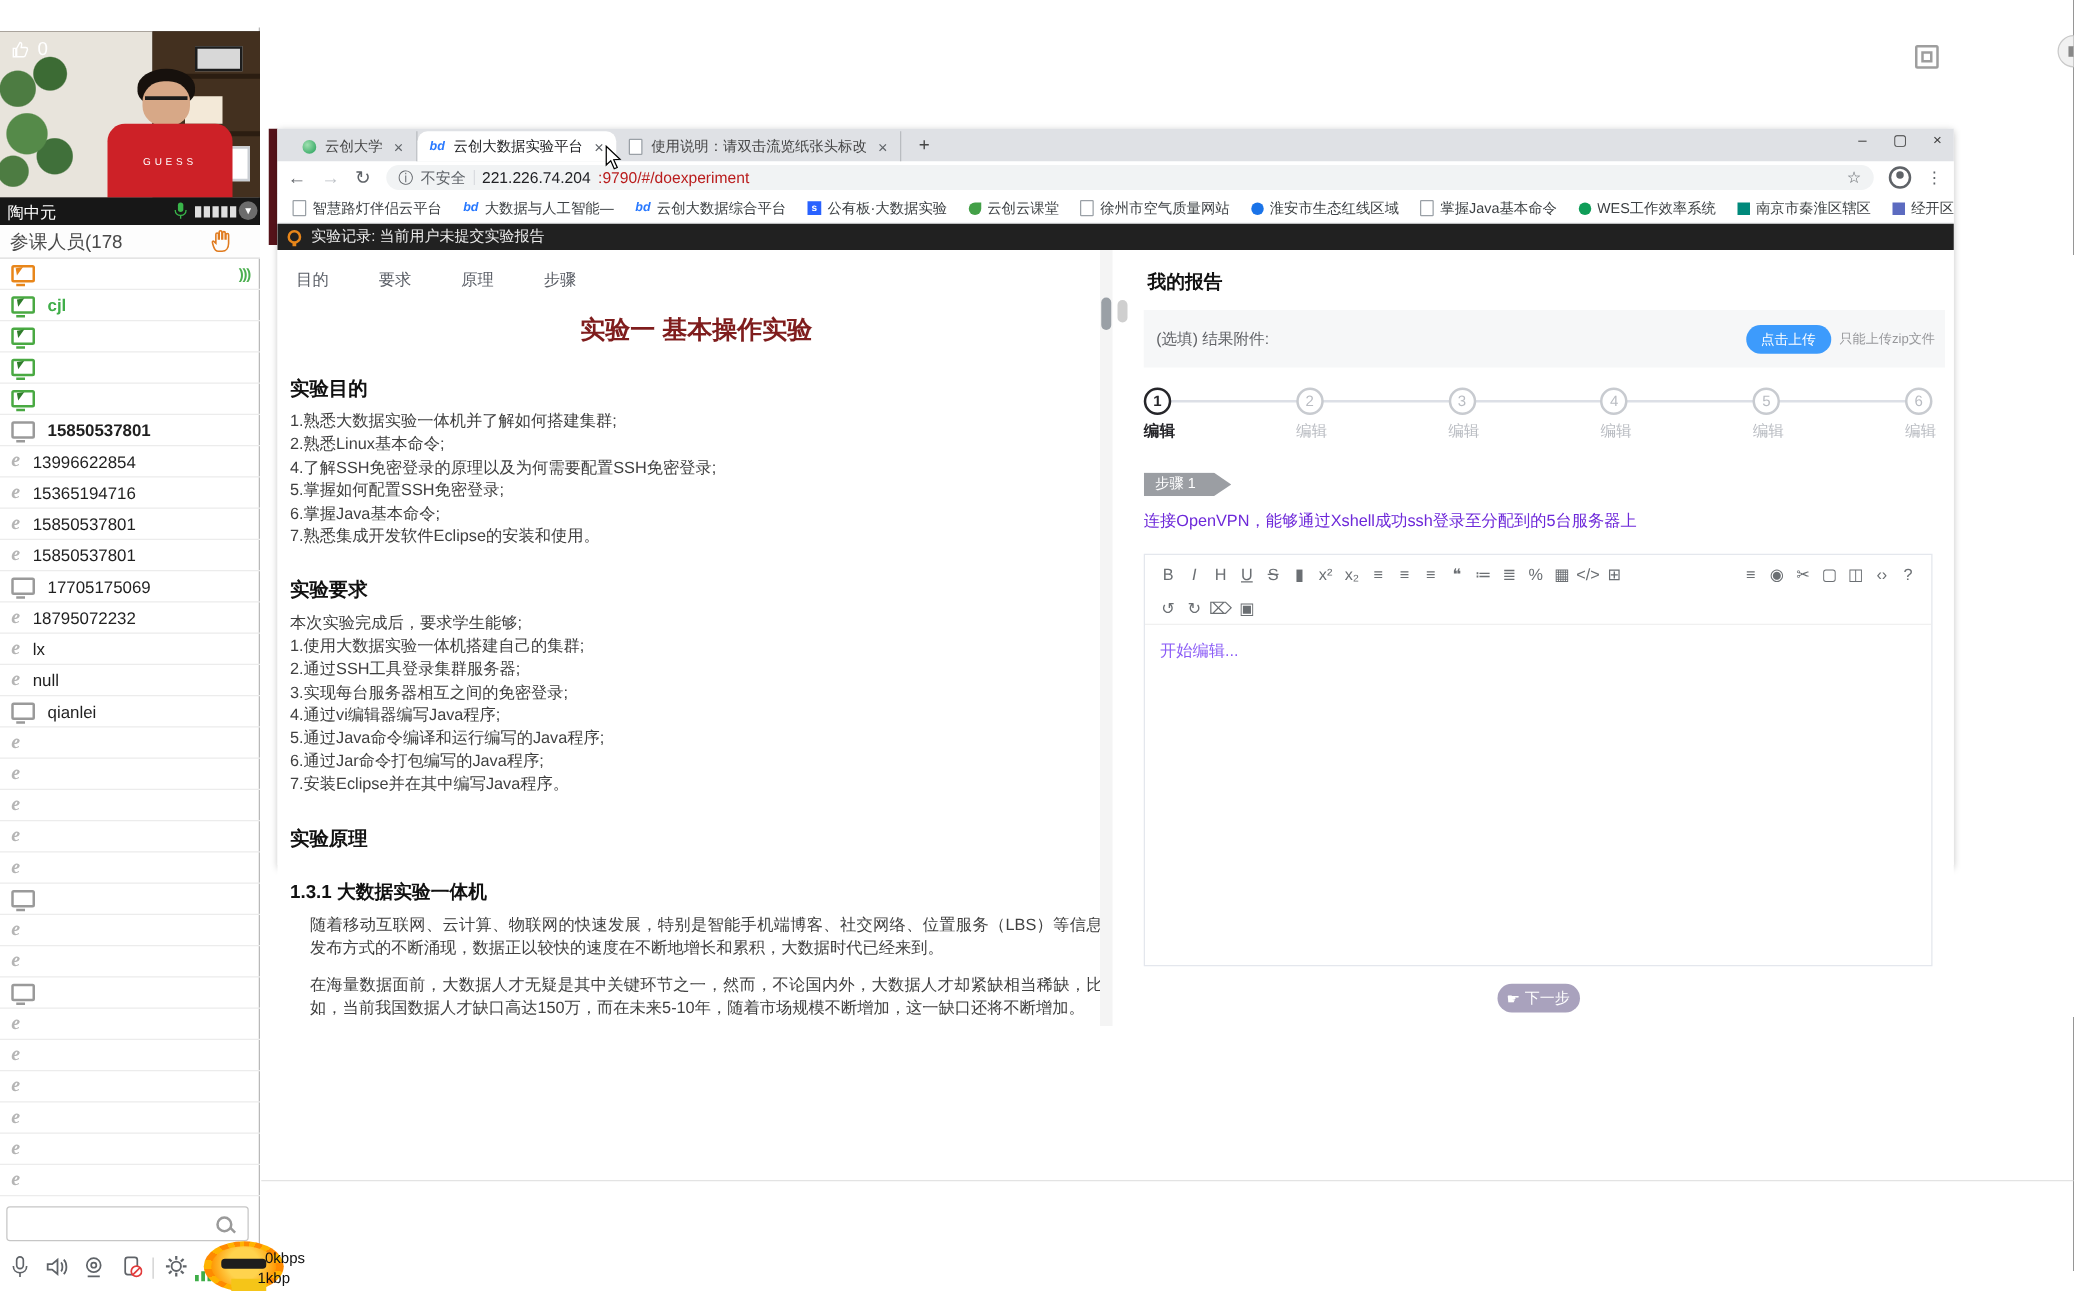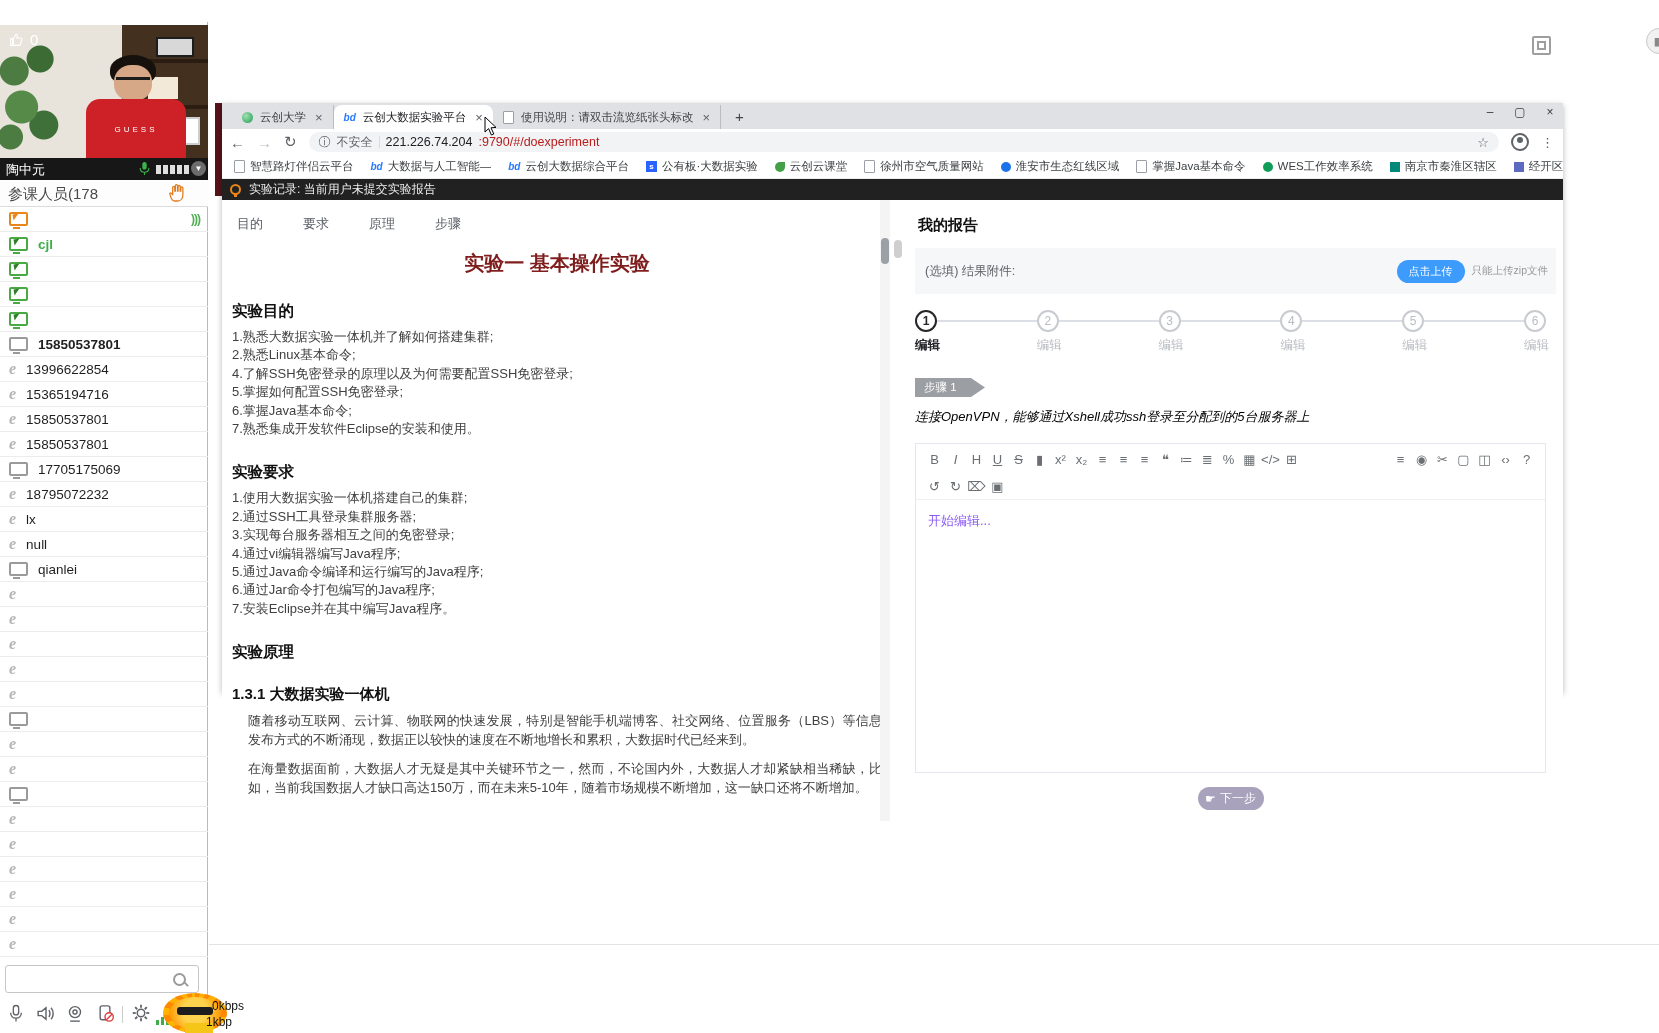--- a/index.html
+++ b/index.html
@@ -162,21 +162,21 @@
   .steps{position:relative;display:flex;justify-content:space-between;}
   .step{position:relative;width:22px;text-align:center;}
   .step .circ{width:18px;height:18px;border-radius:50%;border:2px solid #c8cbd0;background:#fff;color:#b9bcc2;
               font-size:12px;line-height:18px;text-align:center;position:relative;z-index:2;}
   .step .slabel{margin-top:5px;font-size:12.5px;color:#b9bcc2;white-space:nowrap;}
   .step.active .circ{border-color:#26262a;color:#26262a;font-weight:bold;}
   .step.active .slabel{color:#26262a;font-weight:bold;}
   .step-badge{margin:24px 0 0 17px;width:70px;height:19px;background:#9b9ea3;color:#fff;font-size:11.5px;
               line-height:19px;padding-left:9px;box-sizing:border-box;
               clip-path:polygon(0 0,80% 0,100% 50%,80% 100%,0 100%);}
-  .step-desc{margin:11px 0 0 17px;font-size:13px;color:#000000;font-style:italic;}
+  .step-desc{margin:11px 0 0 17px;font-size:13px;color:#6d28d9;}
   .editor{margin:17px 17px 0 17px;height:330px;border:1px solid #e4e7ed;box-sizing:border-box;}
   .tb-row{display:flex;align-items:center;padding:0 8px;}
   .tb-row.r1{height:28px;margin-top:2px;}
   .tb-row.r2{height:25px;border-bottom:1px solid #f0f0f0;}
   .tbtn{width:21px;text-align:center;font-size:13px;color:#6b6f73;flex:none;line-height:20px;}
   .tbtn.u{text-decoration:underline;}
   .tbtn.s{text-decoration:line-through;}
   .tb-right{margin-left:auto;display:flex;}
   .placeholder{margin:12px;font-size:13px;color:#8b5cf6;}
   .next-btn{margin:14px auto 0 auto;width:66px;height:23px;border-radius:12px;background:#a9a2bd;color:#fff;
@@ -543,20 +543,21 @@
         <div id="purpose-lines">
             <div class="line">1.熟悉大数据实验一体机并了解如何搭建集群;</div>
             <div class="line">2.熟悉Linux基本命令;</div>
             <div class="line">4.了解SSH免密登录的原理以及为何需要配置SSH免密登录;</div>
             <div class="line">5.掌握如何配置SSH免密登录;</div>
             <div class="line">6.掌握Java基本命令;</div>
             <div class="line">7.熟悉集成开发软件Eclipse的安装和使用。</div>
           </div>
         <h2>实验要求</h2>
         <div id="requirements-lines">
+            <div class="line">本次实验完成后，要求学生能够;</div>
             <div class="line">1.使用大数据实验一体机搭建自己的集群;</div>
             <div class="line">2.通过SSH工具登录集群服务器;</div>
             <div class="line">3.实现每台服务器相互之间的免密登录;</div>
             <div class="line">4.通过vi编辑器编写Java程序;</div>
             <div class="line">5.通过Java命令编译和运行编写的Java程序;</div>
             <div class="line">6.通过Jar命令打包编写的Java程序;</div>
             <div class="line">7.安装Eclipse并在其中编写Java程序。</div>
           </div>
         <h2>实验原理</h2>
         <h3>1.3.1 大数据实验一体机</h3>

